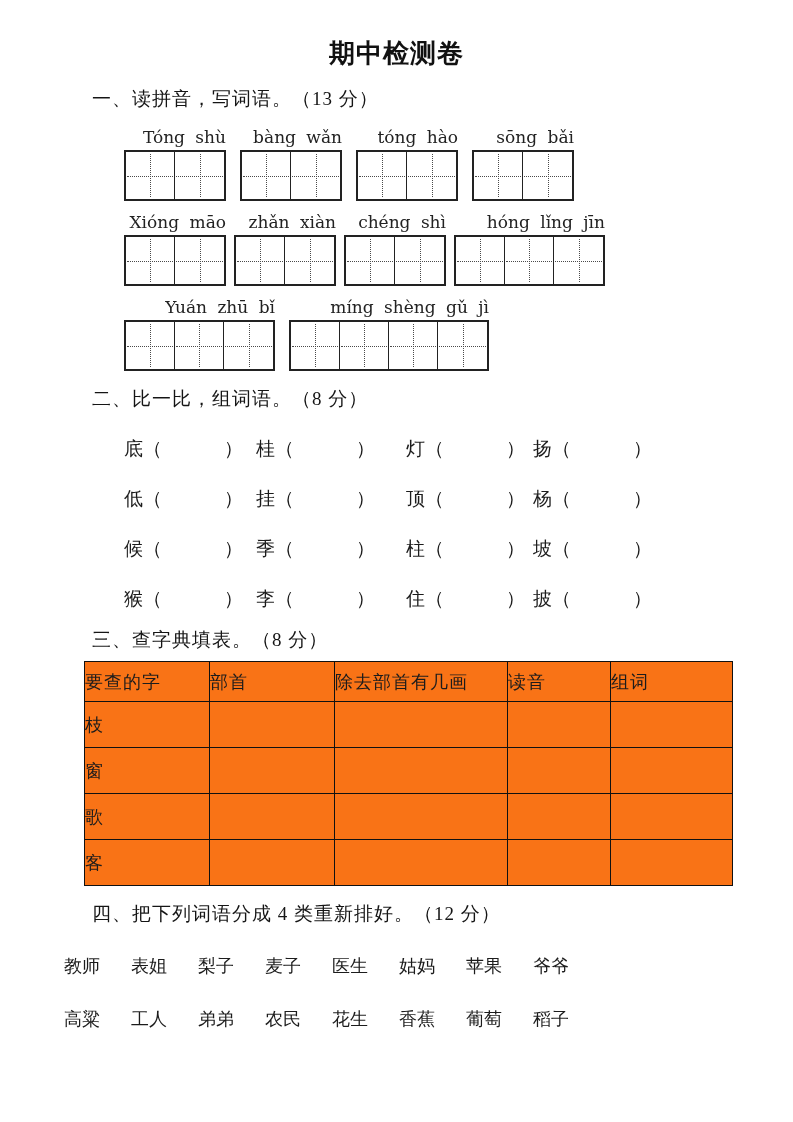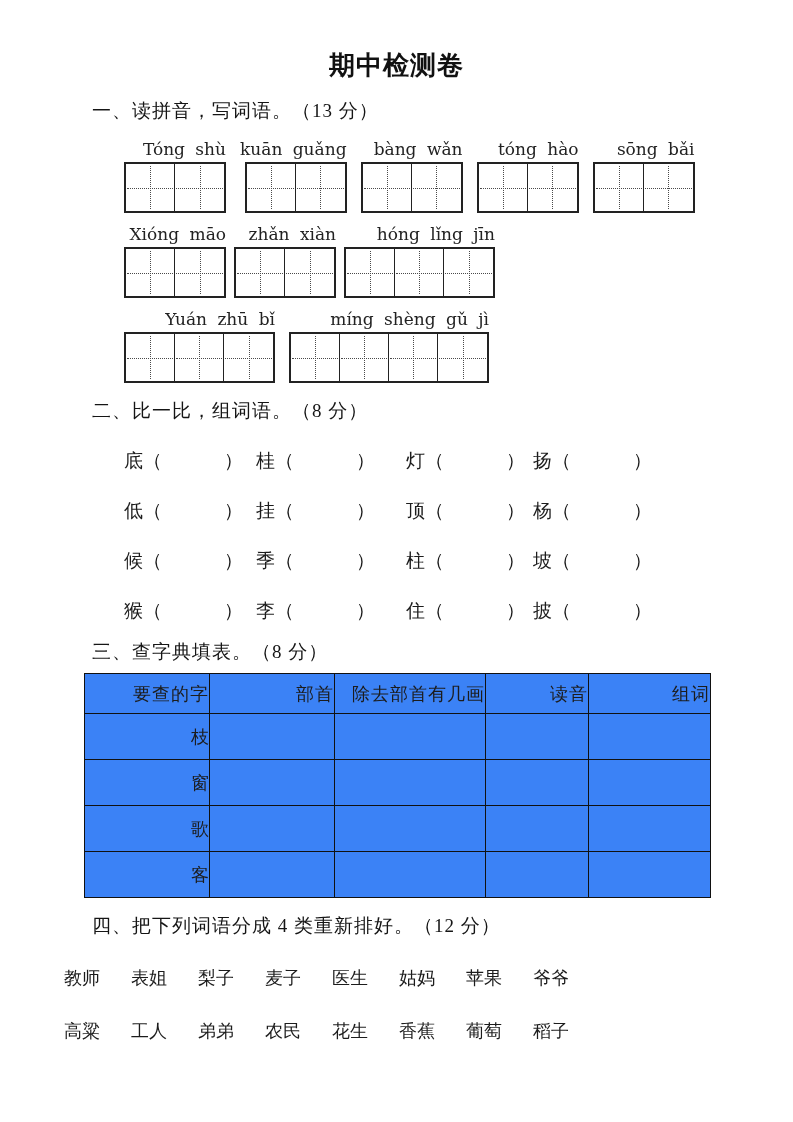--- a/index.html
+++ b/index.html
@@ -3,21 +3,21 @@
 <meta charset="utf-8">
 <style>
   * { margin:0; padding:0; box-sizing:border-box; }
   html,body { background:#e8e8e8; }
   .page {
     width:793px; height:1122px; margin:0 auto; background:#ffffff;
     color:#1c1c1c; font-family:"Liberation Serif", serif;
     position:relative; overflow:hidden;
   }
   .doc-title {
-    padding-top:48px; text-align:center; font-size:26px; font-weight:bold;
+    padding-top:36px; text-align:center; font-size:26px; font-weight:bold;
     letter-spacing:1px; color:#111;
   }
   .sec-title {
     margin:15px 0 0 92px; font-size:19px; color:#151515; letter-spacing:1px;
   }
   
   .prow {
     margin-left:124px; display:flex; align-items:flex-end;
   }
   .prow.r1 { margin-top:12px; column-gap:14px; }
@@ -46,26 +46,26 @@
     margin-top:24px; font-size:19px; color:#1c1c1c;
   }
   .cmp-item { white-space:nowrap; }
   .cmp-blank { display:inline-block; width:62px; }
   
   .dict-table {
     margin:8px 0 0 84px; border-collapse:collapse; table-layout:fixed;
     width:626px; font-size:18px; color:#1c1c1c;
   }
   .dict-table td, .dict-table th {
-    border:1.6px solid #111; text-align:right; font-weight:normal;
-    vertical-align:middle; background:#3b82f6;
+    border:1.6px solid #111; text-align:left; font-weight:normal;
+    vertical-align:middle; background:#f97316;
   }
   .dict-table thead th { height:40px; letter-spacing:1px; }
   .dict-table tbody td { height:46px; }
-  .c1 { width:125px; } .c2 { width:125px; } .c3 { width:151px; }
+  .c1 { width:125px; } .c2 { width:125px; } .c3 { width:173px; }
   .c4 { width:103px; } .c5 { width:122px; }
   
   .sec4-title { }
   .word-row {
     margin-left:64px; display:flex; column-gap:31px;
     font-size:18px; color:#1c1c1c; white-space:nowrap;
   }
   .word-row.w1 { margin-top:27px; }
   .word-row.w2 { margin-top:29px; }
 </style>
@@ -80,27 +80,20 @@
 
   <div class="prow r1">
     <div class="pgroup">
       <div class="pinyin">Tóng shù</div>
       <div class="pgrid">
           <div class="pcell"></div>
           <div class="pcell"></div>
         </div>
     </div>
     <div class="pgroup">
-      <div class="pinyin">kuān guǎng</div>
-      <div class="pgrid">
-          <div class="pcell"></div>
-          <div class="pcell"></div>
-        </div>
-    </div>
-    <div class="pgroup">
       <div class="pinyin">bàng wǎn</div>
       <div class="pgrid">
           <div class="pcell"></div>
           <div class="pcell"></div>
         </div>
     </div>
     <div class="pgroup">
       <div class="pinyin">tóng hào</div>
       <div class="pgrid">
           <div class="pcell"></div>
@@ -119,20 +112,27 @@
   <div class="prow r2">
     <div class="pgroup">
       <div class="pinyin">Xióng māo</div>
       <div class="pgrid">
           <div class="pcell"></div>
           <div class="pcell"></div>
         </div>
     </div>
     <div class="pgroup">
       <div class="pinyin">zhǎn xiàn</div>
+      <div class="pgrid">
+          <div class="pcell"></div>
+          <div class="pcell"></div>
+        </div>
+    </div>
+    <div class="pgroup">
+      <div class="pinyin">chéng shì</div>
       <div class="pgrid">
           <div class="pcell"></div>
           <div class="pcell"></div>
         </div>
     </div>
     <div class="pgroup">
       <div class="pinyin">hóng lǐng jīn</div>
       <div class="pgrid">
           <div class="pcell"></div>
           <div class="pcell"></div>

